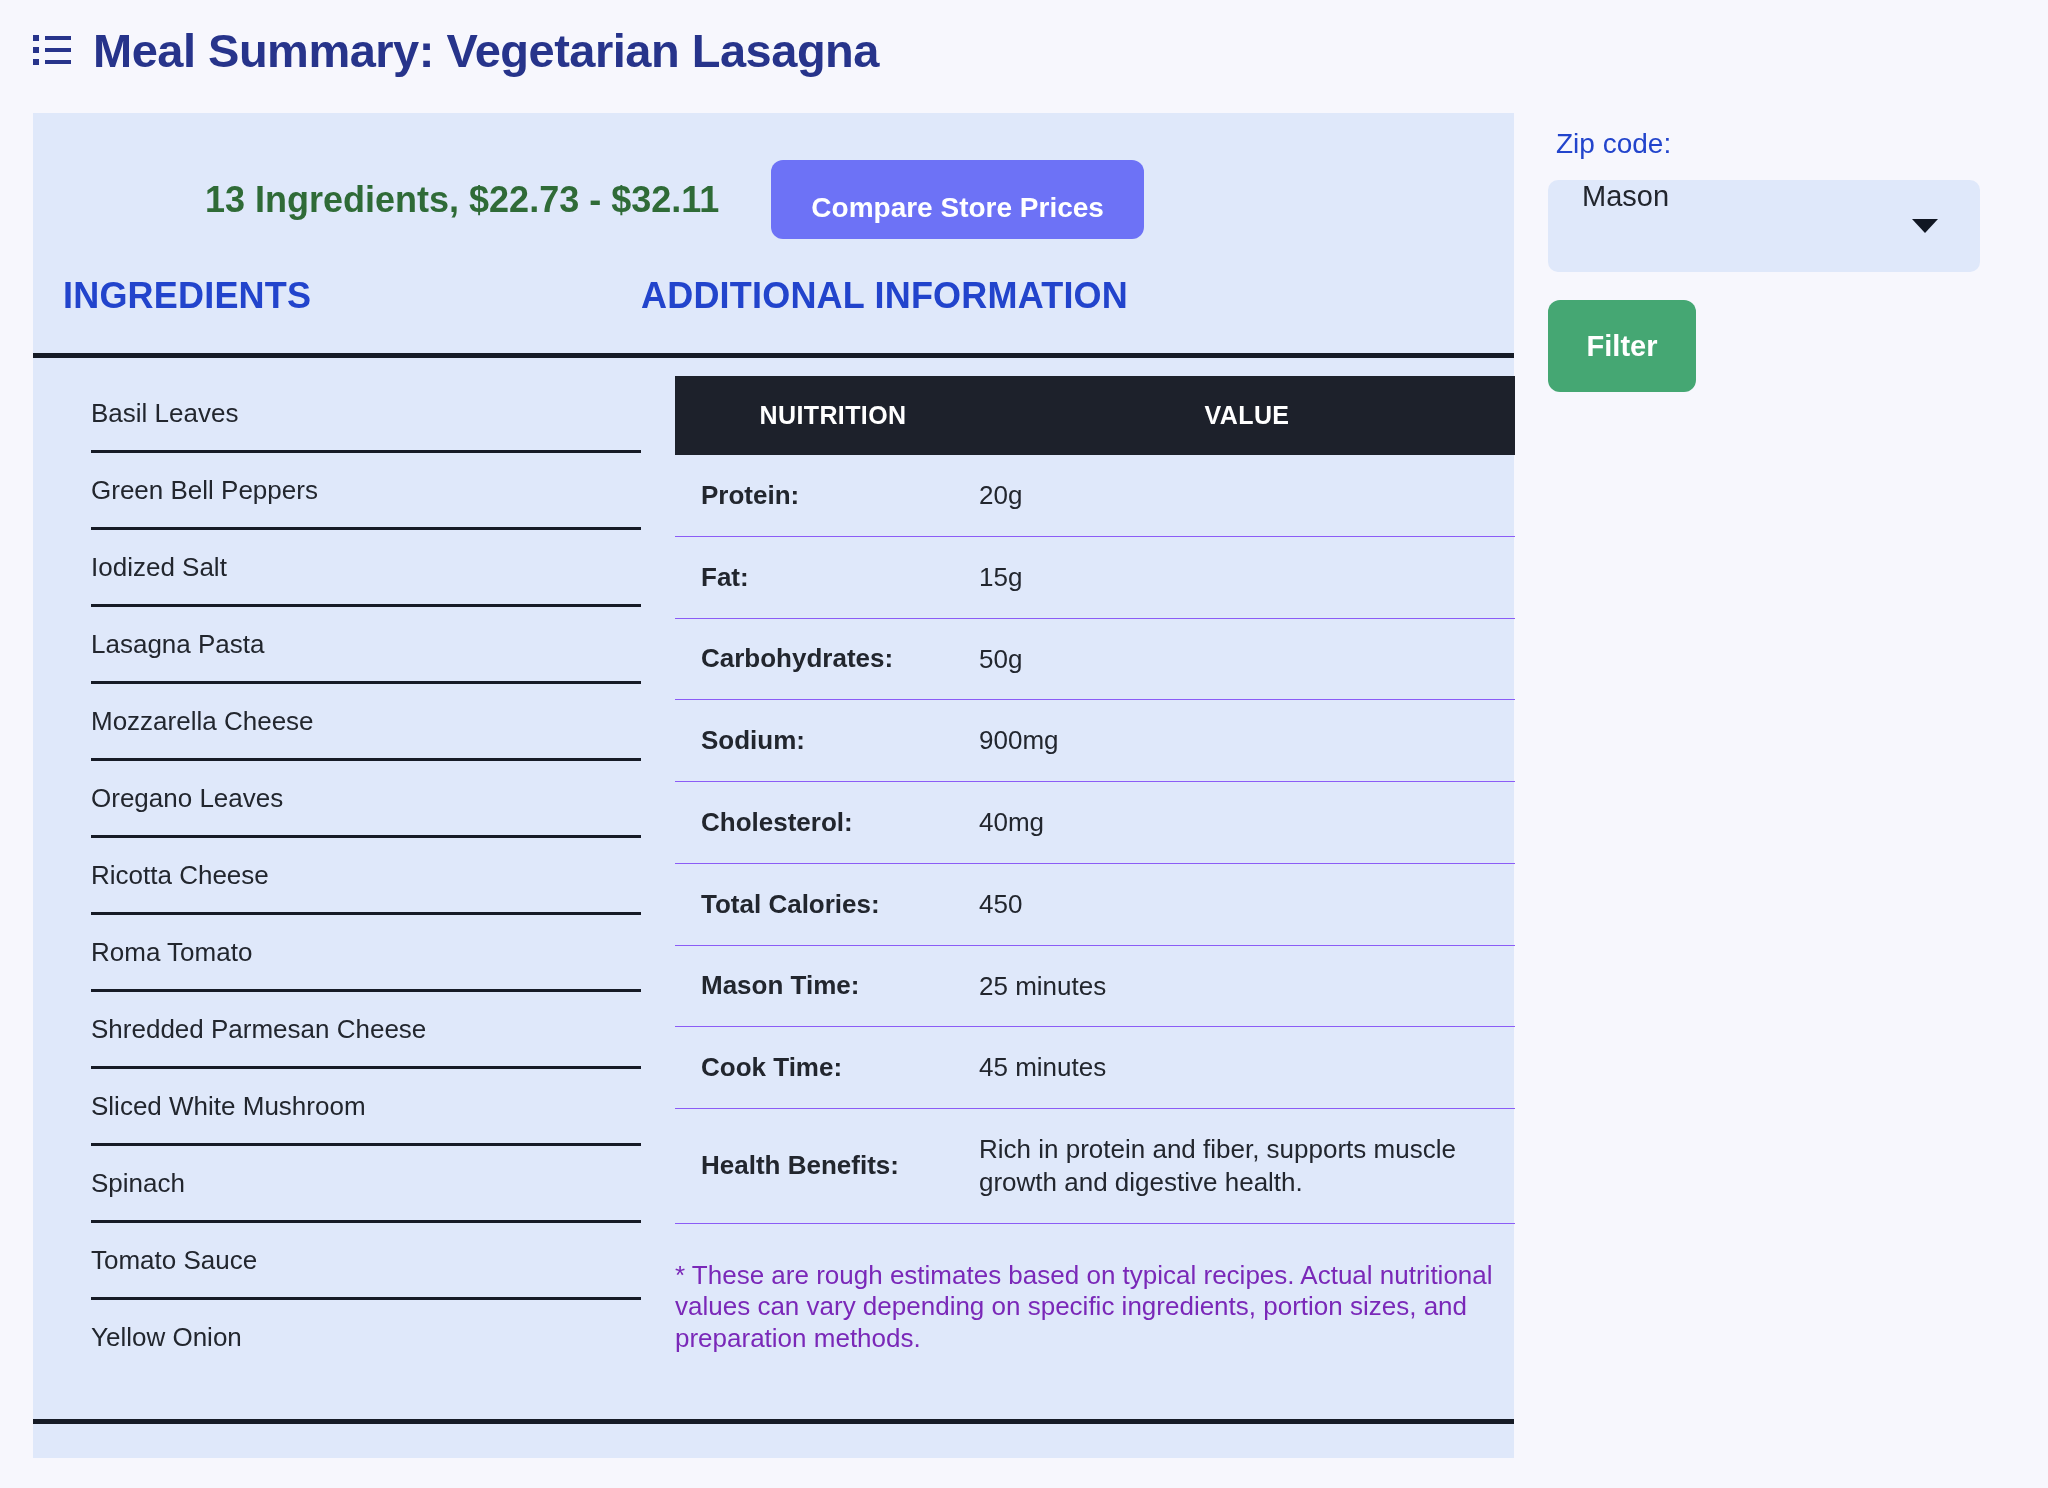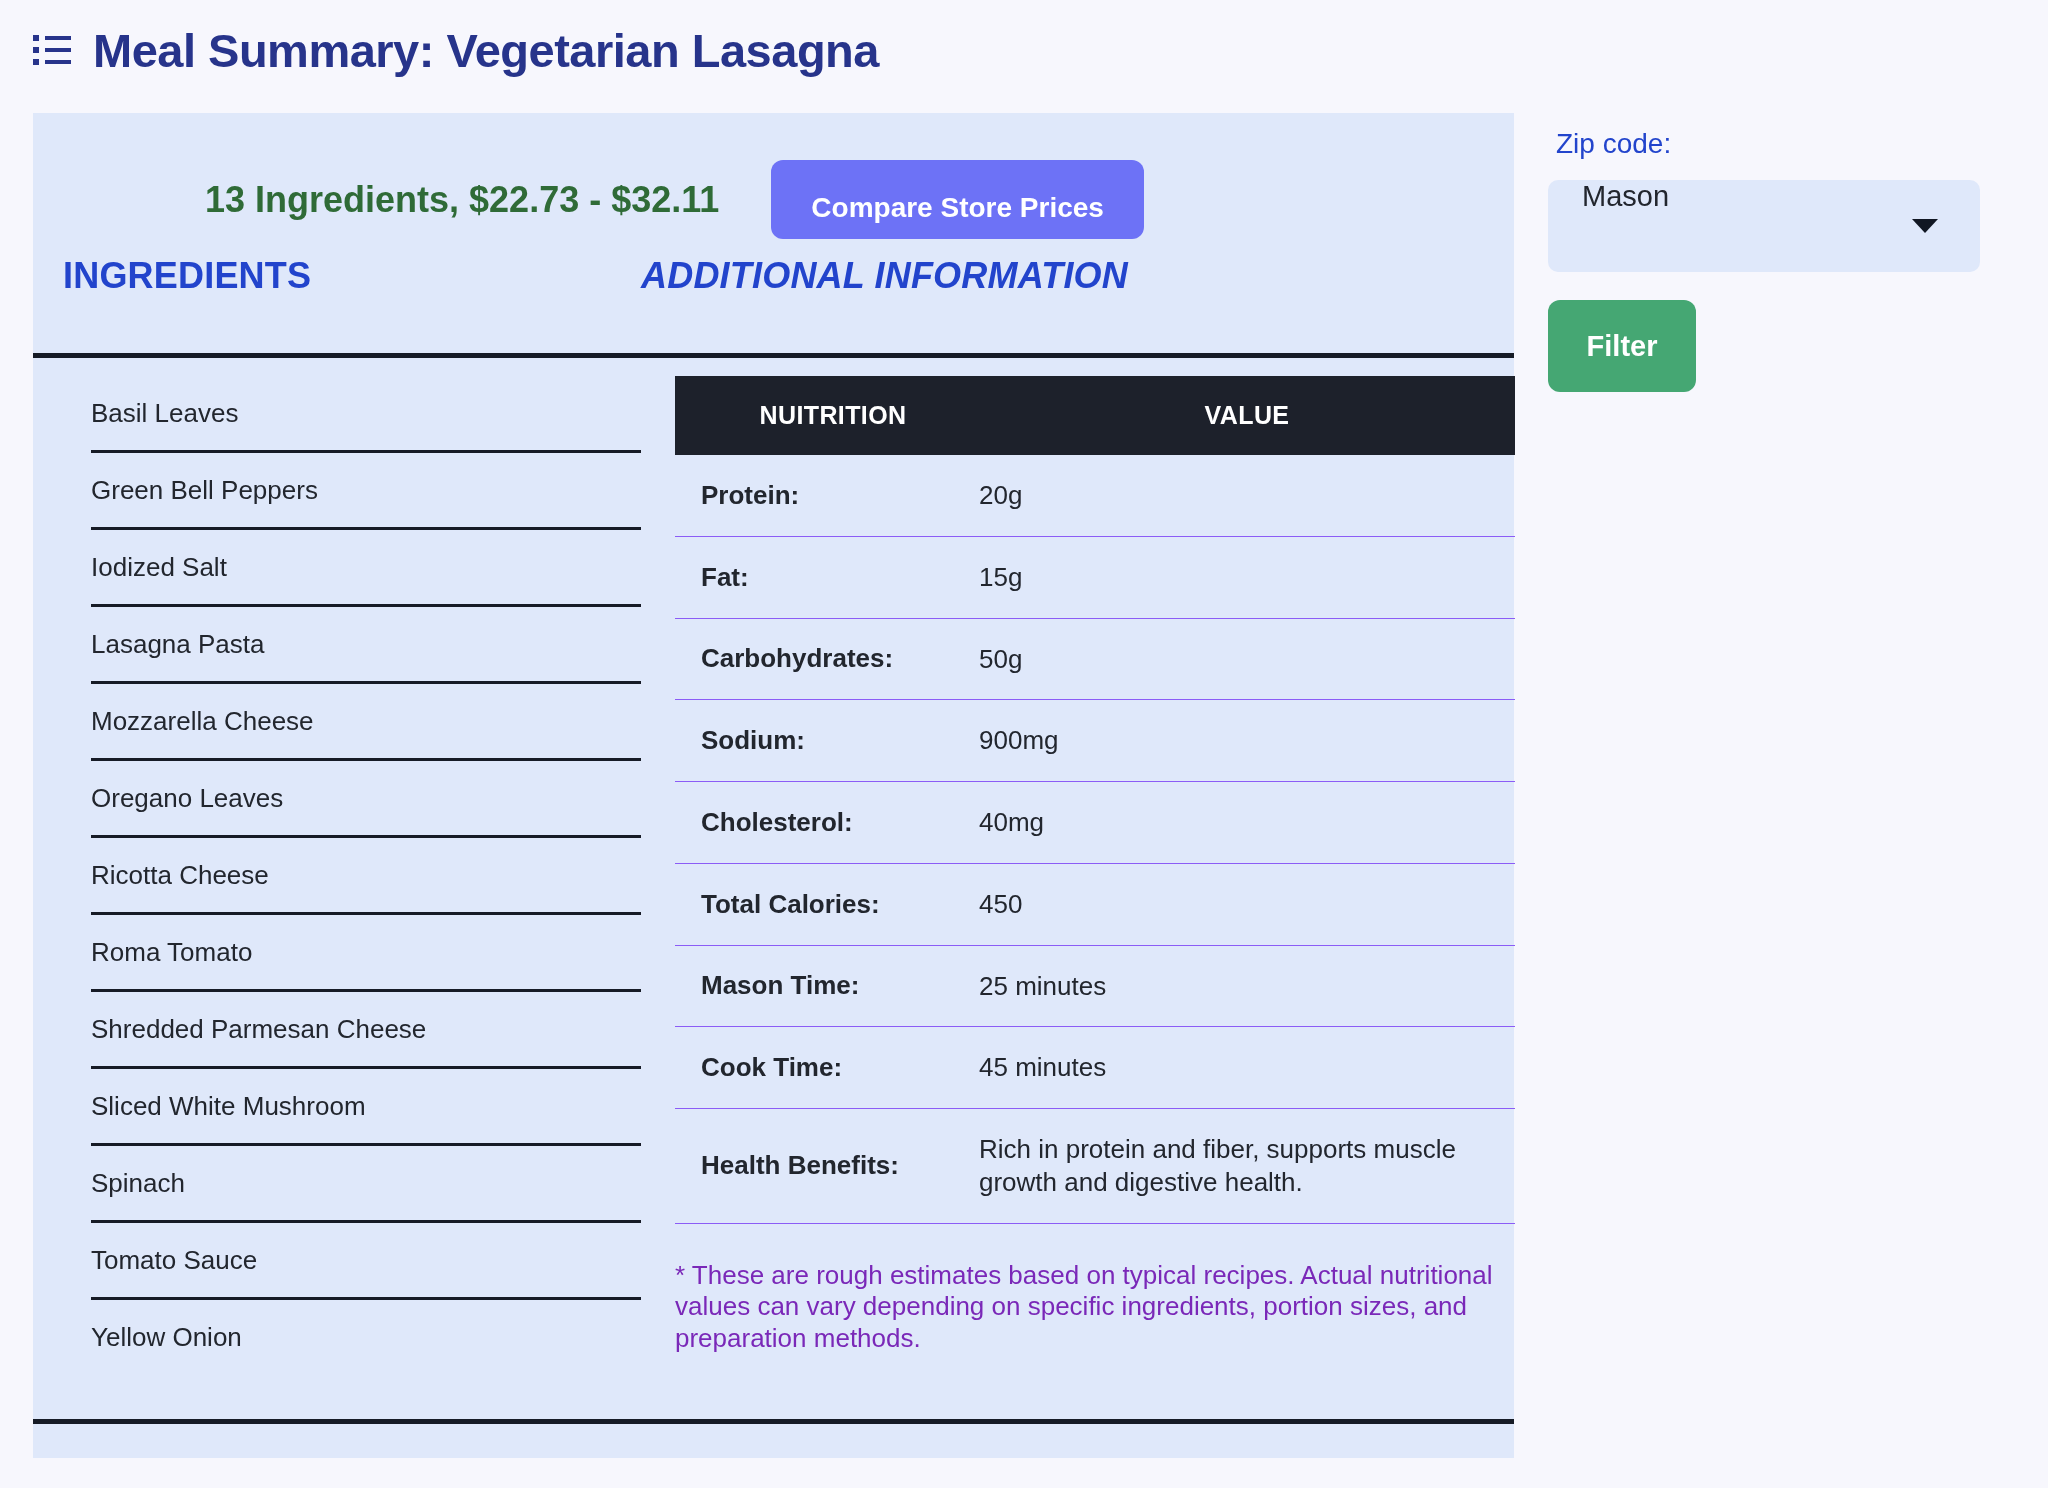--- a/index.html
+++ b/index.html
@@ -83,29 +83,29 @@
     white-space: nowrap;
   }
 
   
   .section-headers {
     position: relative;
     height: 110px;
   }
   .sect-h {
     position: absolute;
-    top: 12px;
+    top: 32px;
     font-size: 36px;
     font-weight: 700;
     color: #2244cc;
     letter-spacing: 0.2px;
     white-space: nowrap;
   }
   .sect-h.ingredients { left: 30px; }
-  .sect-h.additional  { left: 608px; font-style: italic; }
+  .sect-h.additional  { left: 608px; }
 
   .header-rule {
     height: 5px;
     background: #161b26;
     width: 100%;
   }
 
   
   .columns {
     display: flex;

